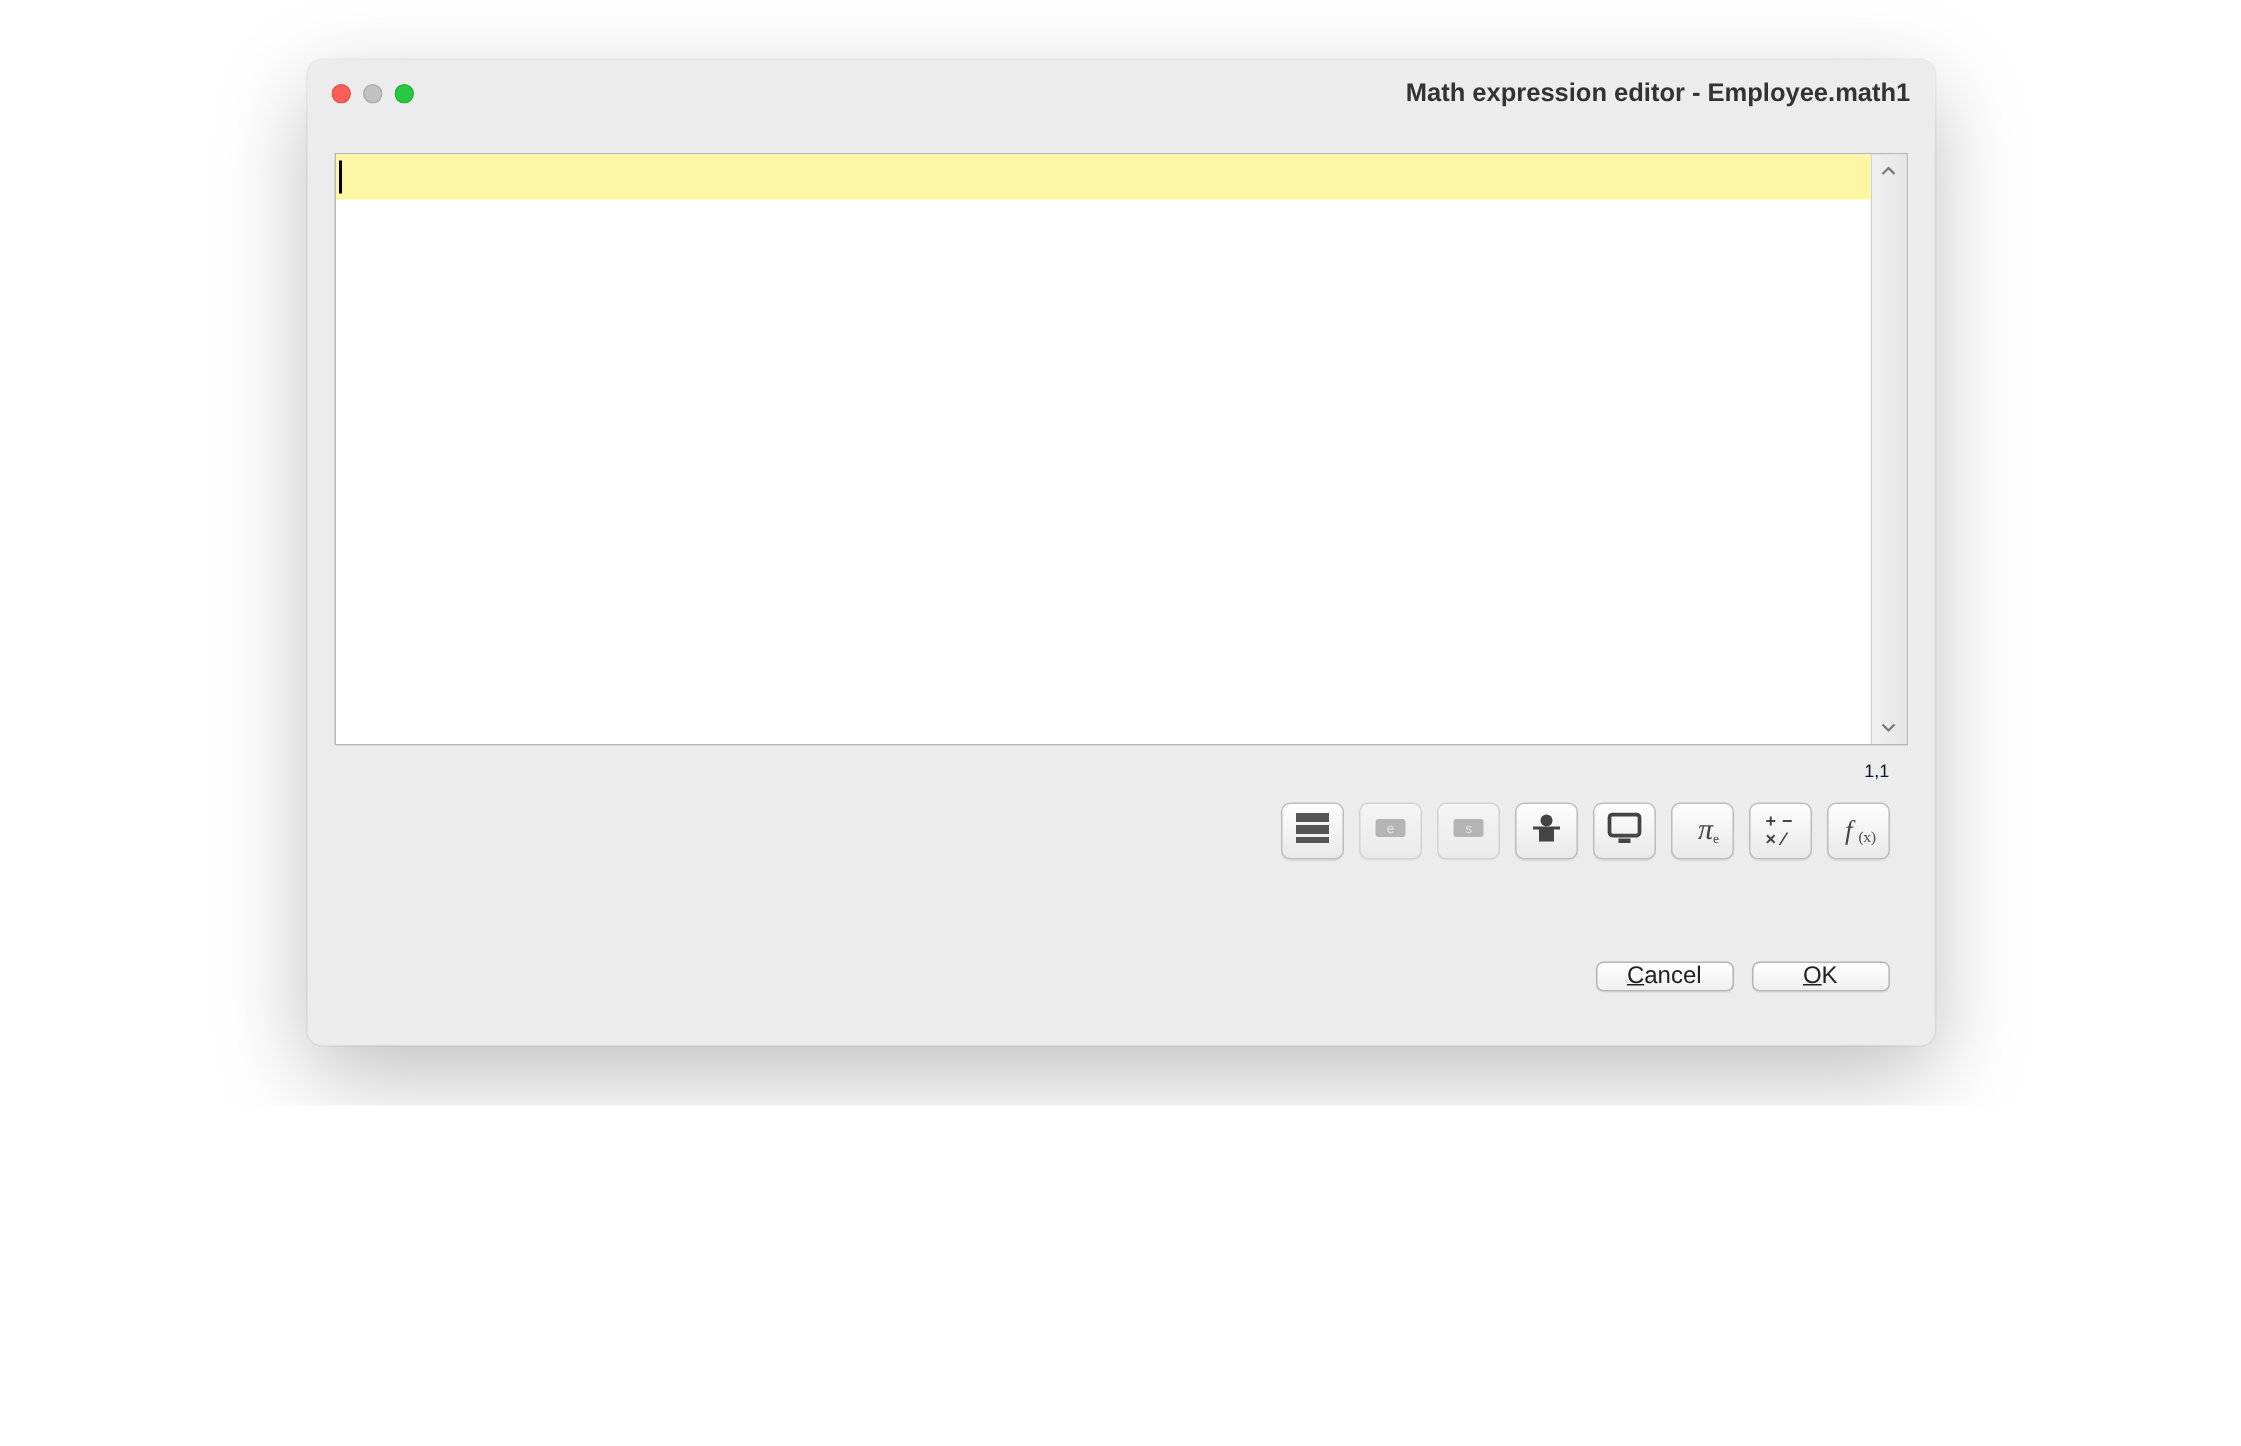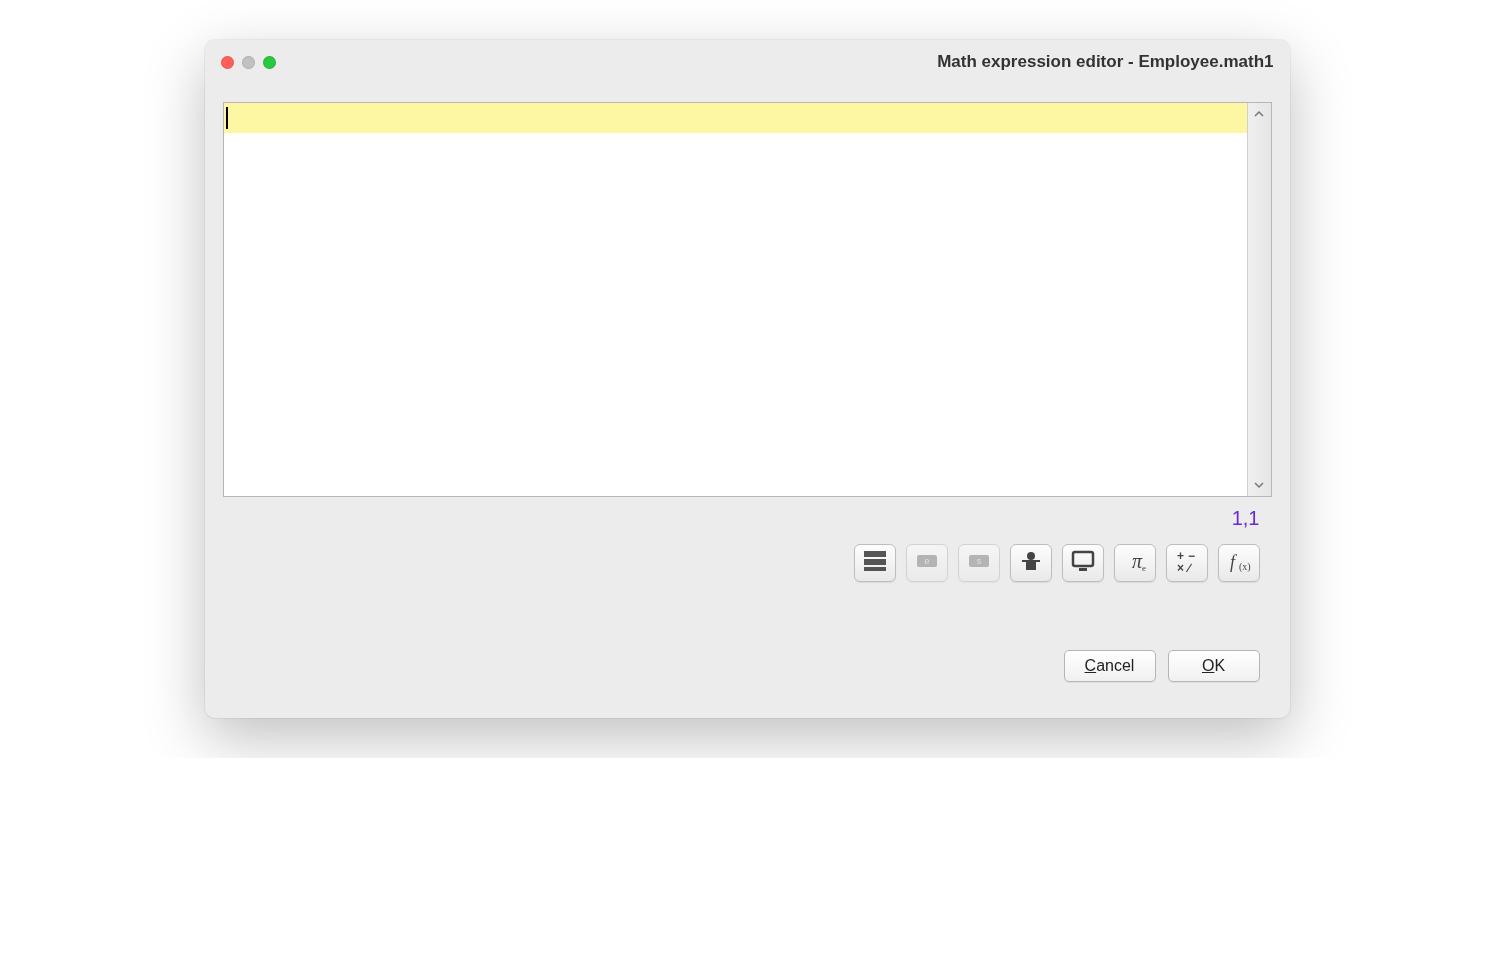--- a/index.html
+++ b/index.html
@@ -109,22 +109,22 @@
       align-items: center;
       justify-content: center;
       color: #777;
       font-size: 11px;
       cursor: pointer;
     }
 
     .cursor-pos {
       text-align: right;
       padding: 10px 12px 0 0;
-      font-size: 20px;
-      color: #6d28d9;
+      font-size: 12px;
+      color: #0f172a;
     }
 
     .toolbar {
       display: flex;
       justify-content: flex-end;
       gap: 10px;
       padding: 14px 12px 0 0;
     }
 
     .tool-btn {
@@ -152,21 +152,21 @@
 
     .button-row {
       display: flex;
       justify-content: flex-end;
       gap: 12px;
       padding: 68px 12px 18px 0;
     }
 
     .dialog-btn {
       min-width: 92px;
-      height: 32px;
+      height: 20px;
       border-radius: 5px;
       border: 1px solid #b5b5b5;
       background: linear-gradient(to bottom, #ffffff, #f0f0f0);
       font-size: 16px;
       color: #222;
       cursor: pointer;
       padding: 0 14px;
       box-shadow: 0 1px 1px rgba(0,0,0,0.06);
     }
 

